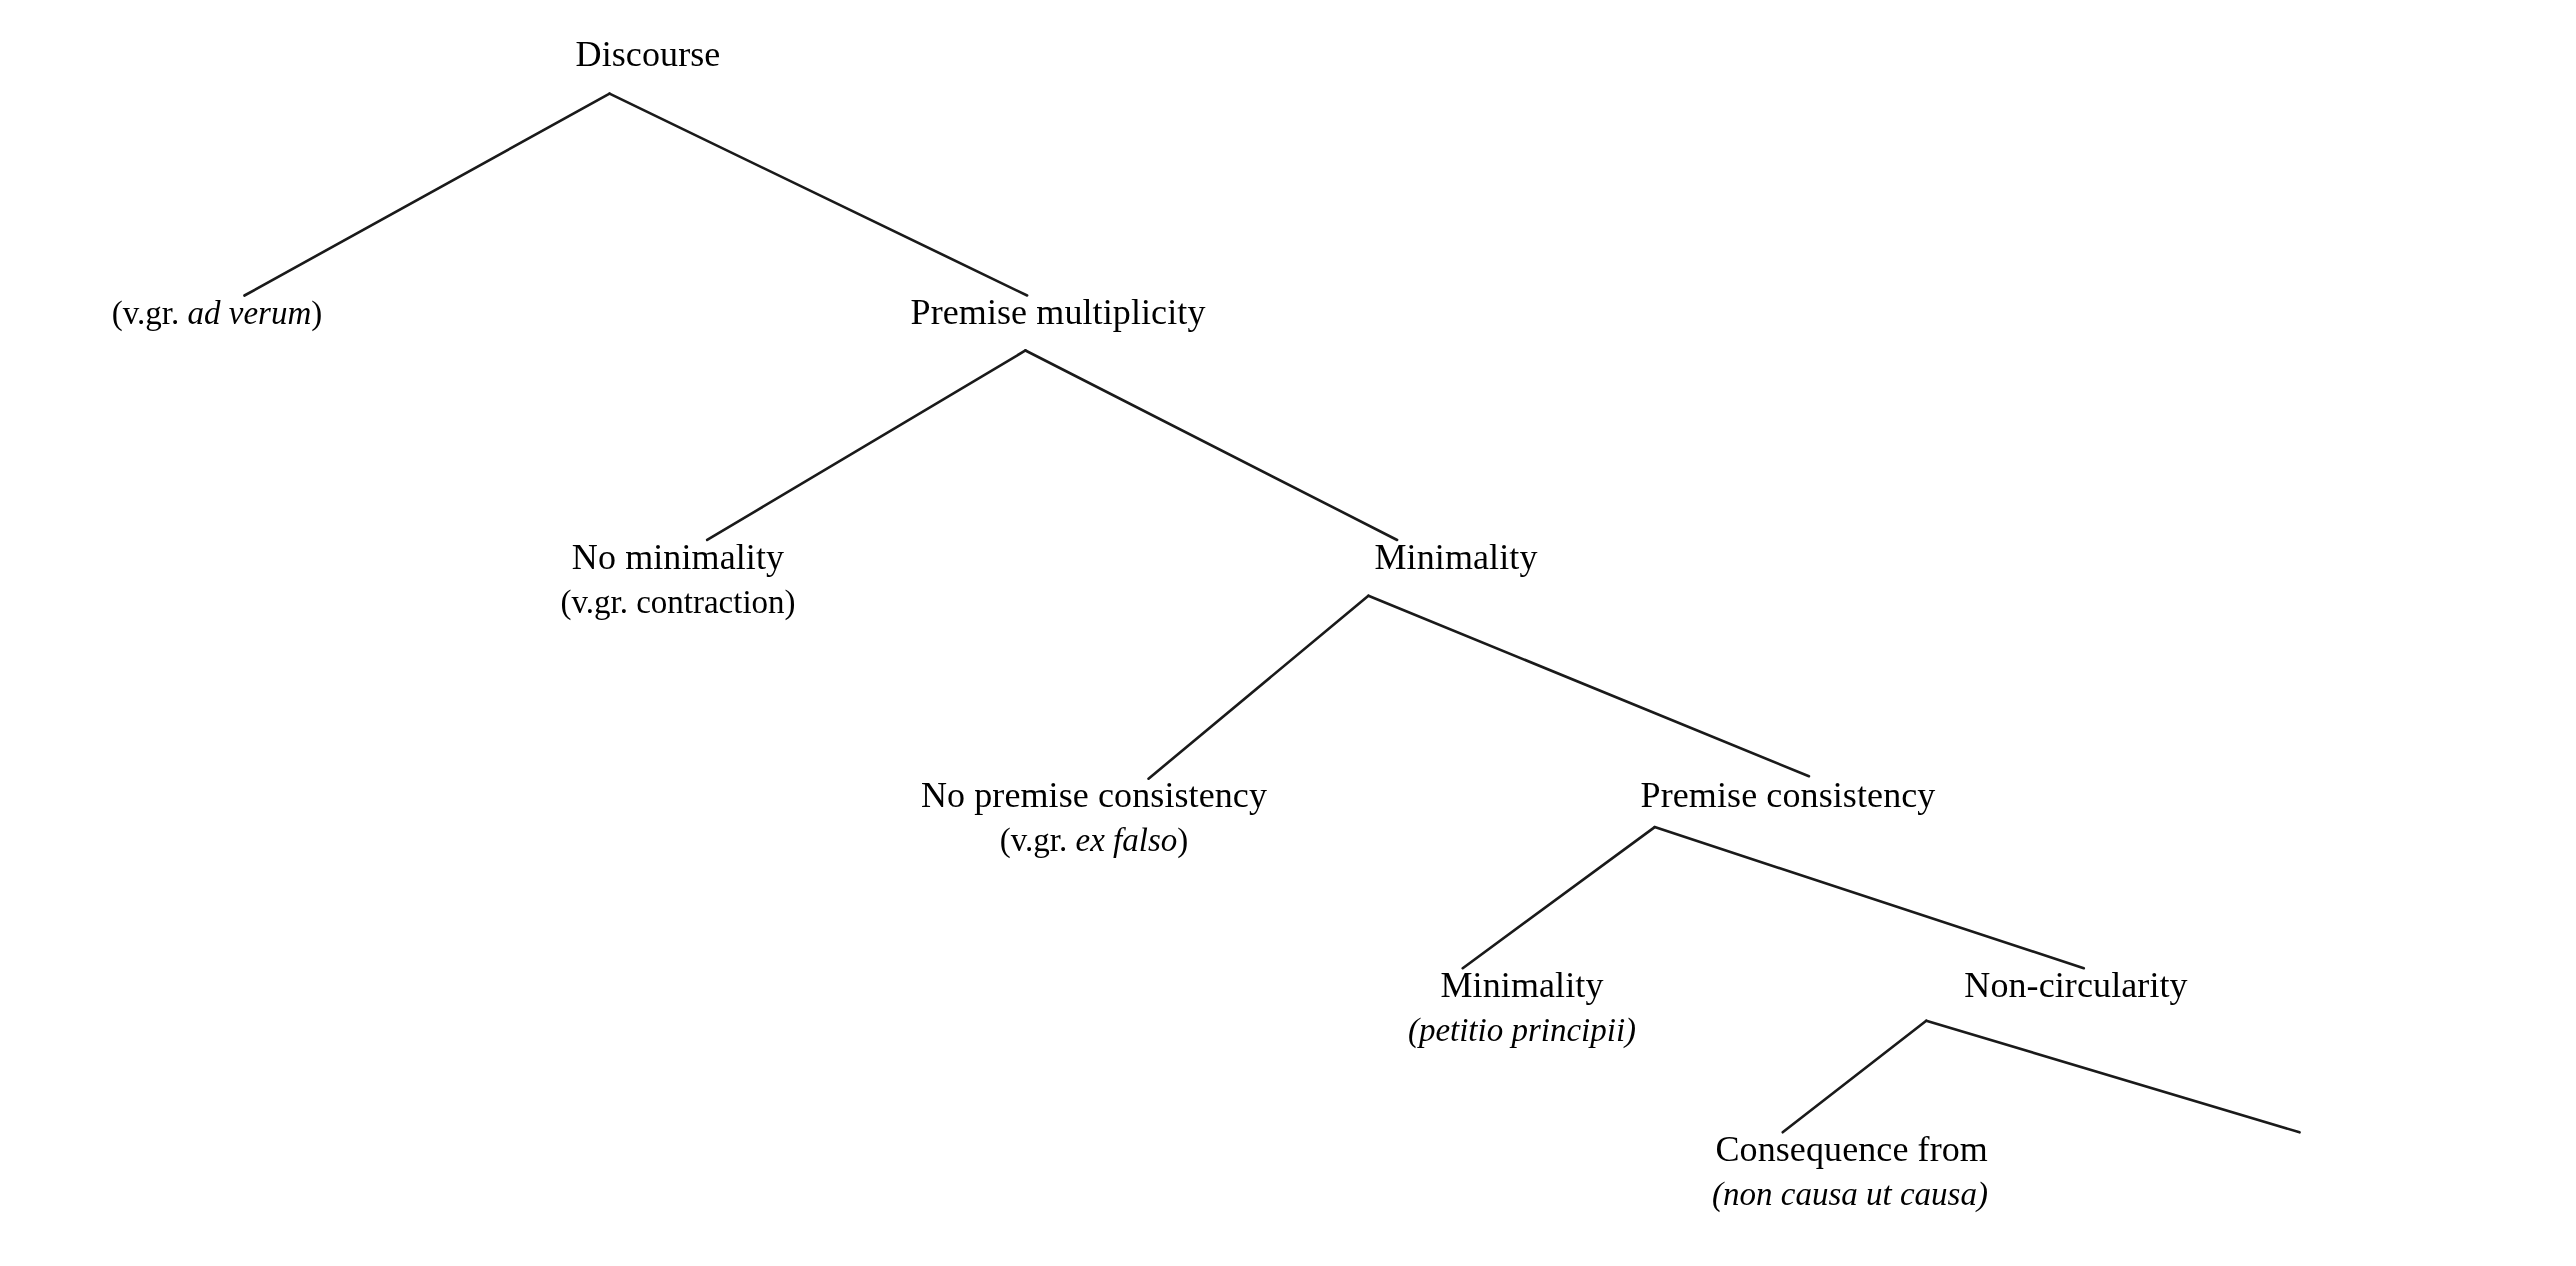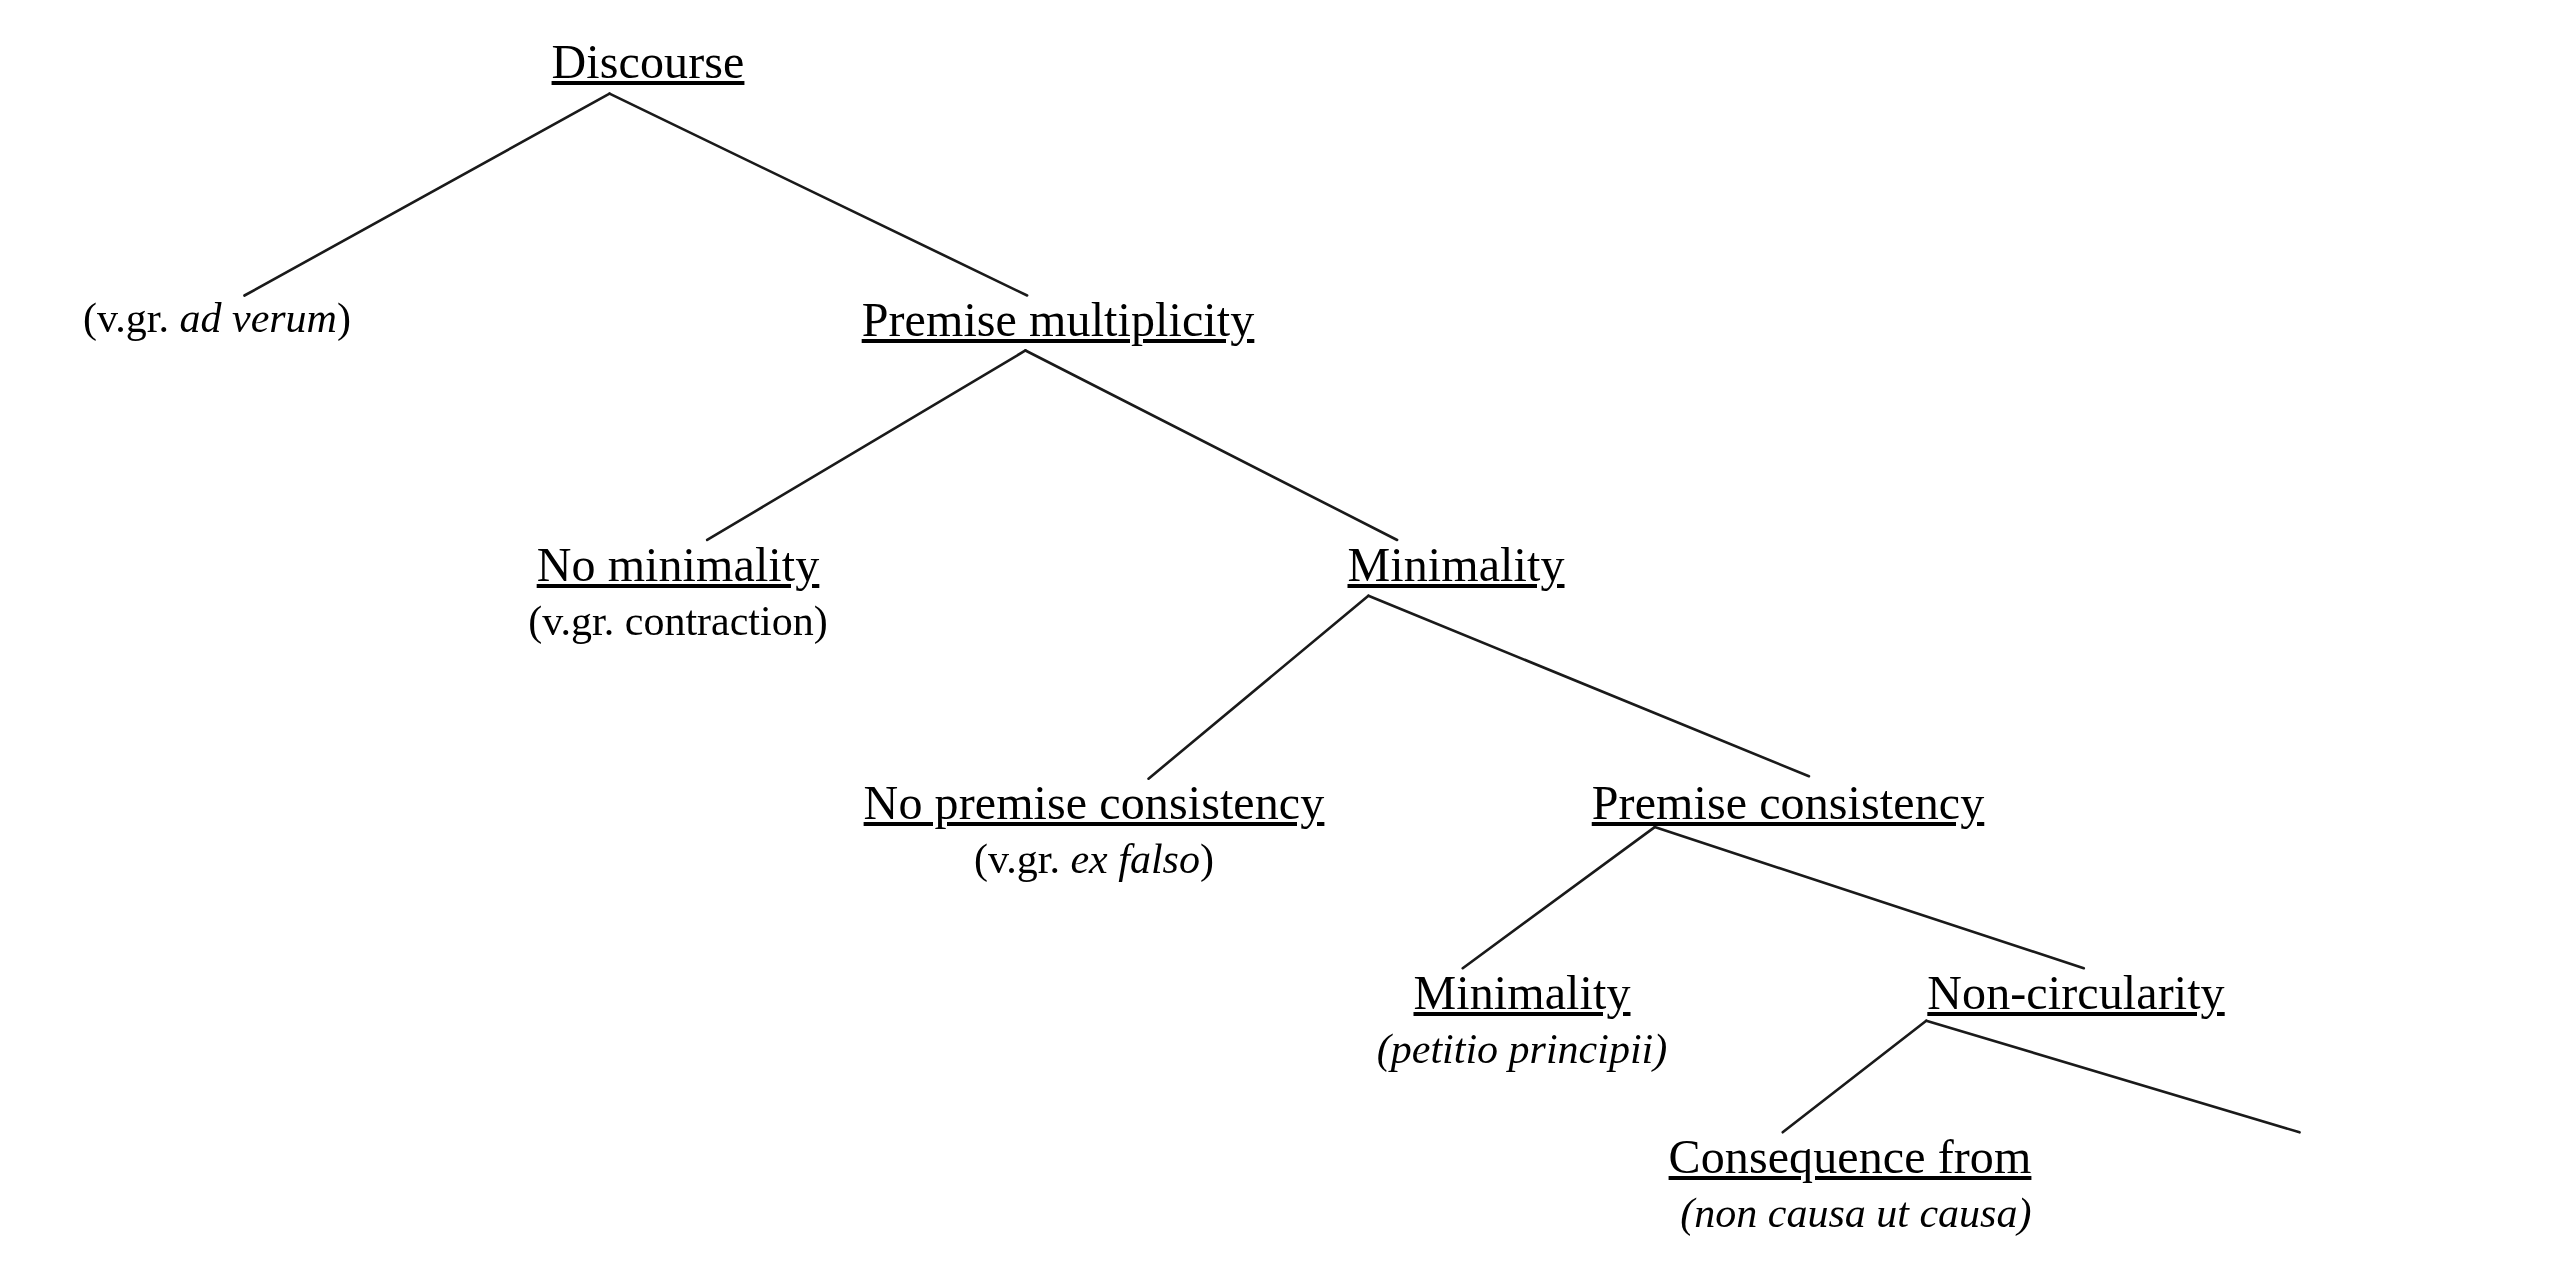--- a/index.html
+++ b/index.html
@@ -27,28 +27,27 @@
   }
   .node {
     position: absolute;
     transform: translateX(-50%);
     text-align: center;
     white-space: nowrap;
     line-height: 1.22;
   }
   .node .title {
     display: block;
-    font-size: 48px;
+    font-size: 36px;
     font-style: normal;
     letter-spacing: 0.1px;
-    text-decoration: underline;
   }
   .node .sub {
     display: block;
-    font-size: 42px;
+    font-size: 33px;
     margin-top: 1.6px;
   }
   .sub .roman  { font-style: normal; }
   .sub .italic { font-style: italic; }
   .sub .paren-italic { font-style: italic; }
 </style>
 </head>
 <body>
 
 <div id="canvas">

